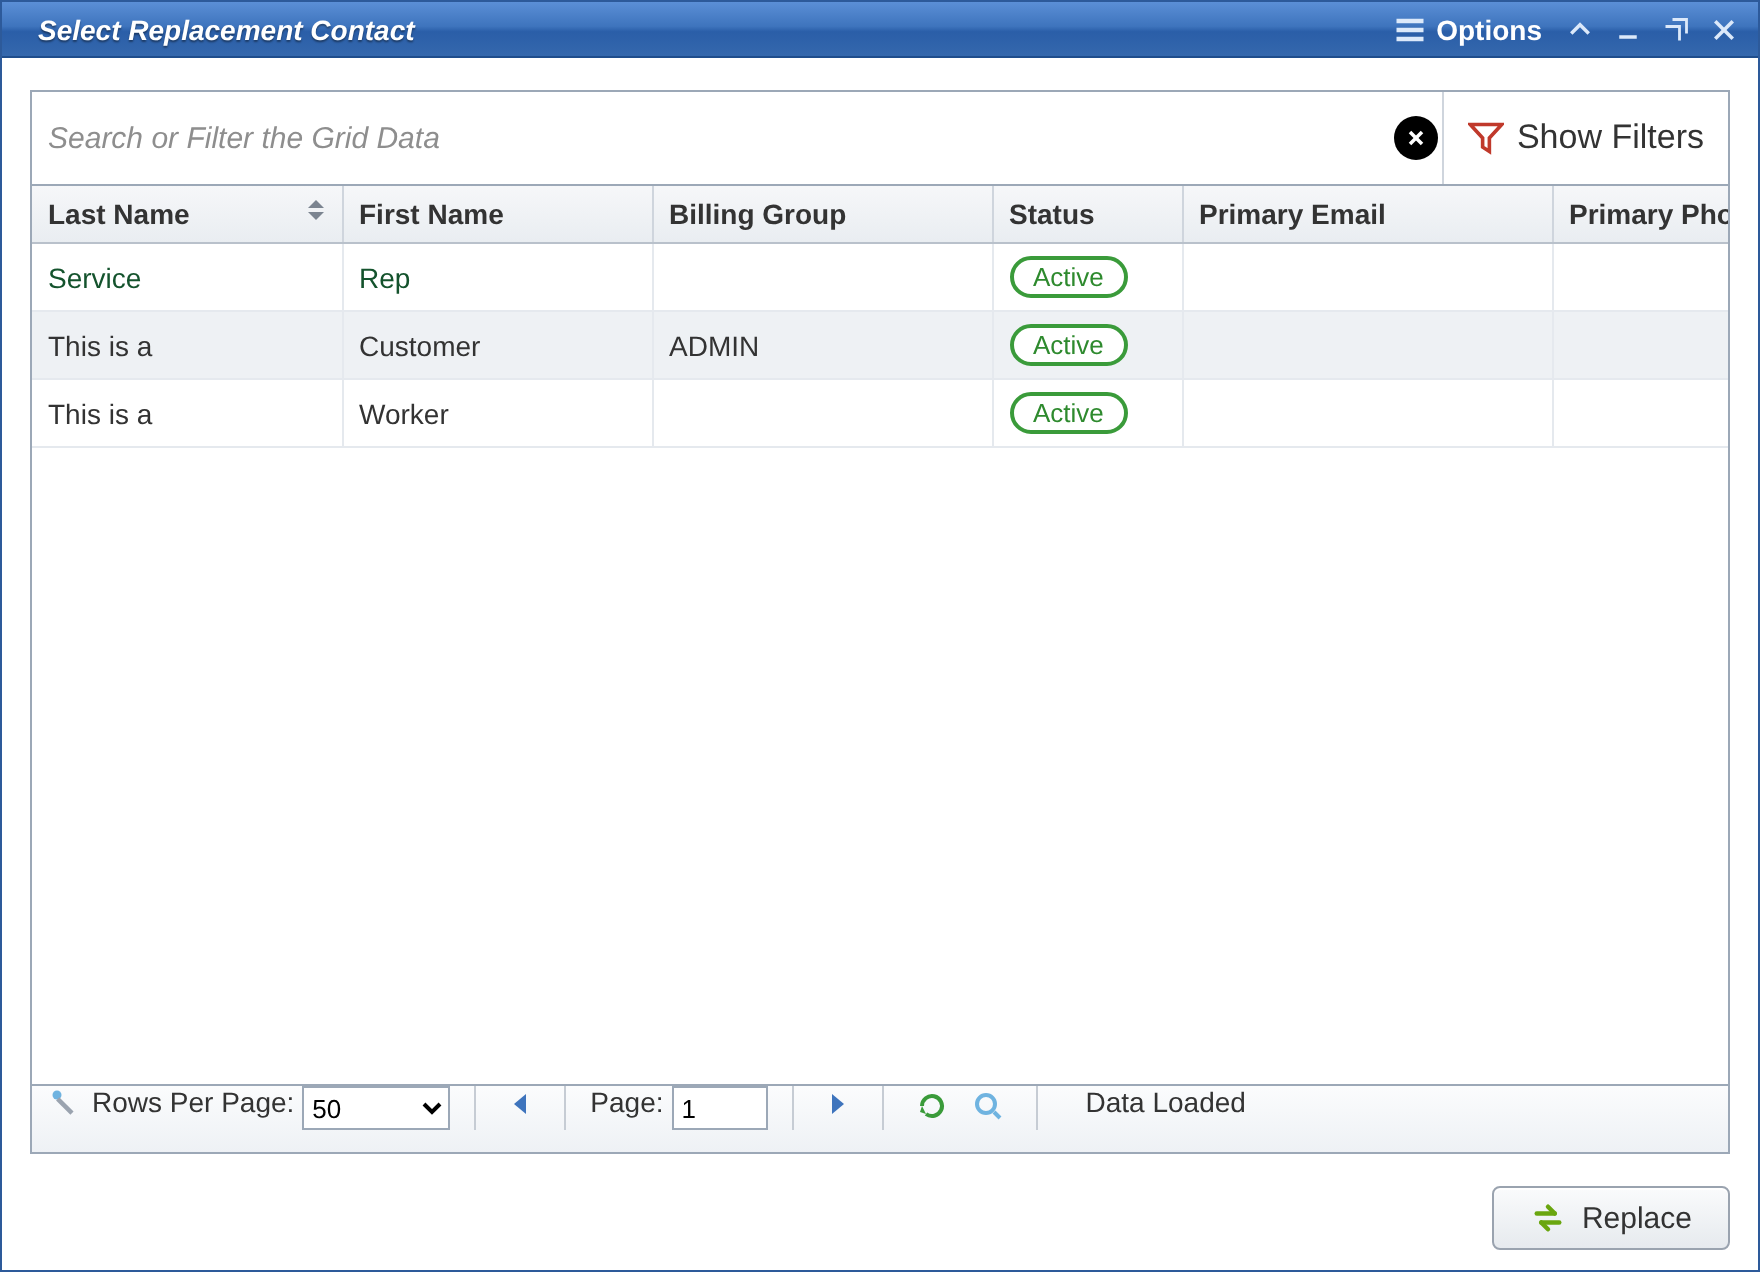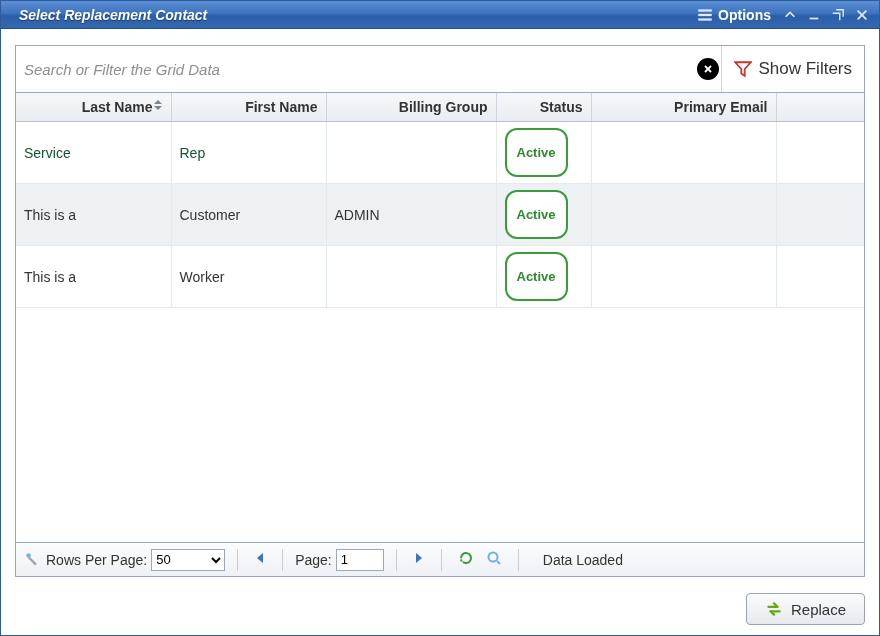--- a/index.html
+++ b/index.html
@@ -114,21 +114,21 @@
   table.grid {
     border-collapse: collapse;
     width: 1050px;
     table-layout: fixed;
   }
   table.grid th {
     position: sticky; top: 0;
     background: linear-gradient(to bottom, #f6f7f9 0%, #e9edf1 100%);
     border-bottom: 1px solid #b9c1cb;
     border-right: 1px solid #cfd5dd;
-    text-align: right;
+    text-align: left;
     font-weight: bold;
     font-size: 14px;
     color: #333;
     padding: 6px 8px;
     white-space: nowrap;
   }
   table.grid th .sort {
     float: right;
     display: inline-flex; flex-direction: column; line-height: 0;
     color: #7b8490;
@@ -144,40 +144,40 @@
     overflow: hidden;
     text-overflow: ellipsis;
   }
   table.grid tbody tr:nth-child(even) td { background: #eef1f4; }
   table.grid tbody tr:nth-child(odd)  td { background: #ffffff; }
   .link { color: #14532d; cursor: pointer; }
   .badge {
     display: inline-block;
     border: 2px solid #3a9b3a;
     color: #2e8a2e;
-    font-weight: bold;
+    font-weight: normal;
     font-size: 13px;
-    padding: 15px 10px;
+    padding: 1px 10px;
     border-radius: 12px;
     background: #fff;
   }
   
   .gridscroll::-webkit-scrollbar { height: 16px; width: 16px; }
   .gridscroll::-webkit-scrollbar-track { background: #f1f1f1; border: 1px solid #d0d5db; }
   .gridscroll::-webkit-scrollbar-thumb { background: #c7cdd5; border: 1px solid #a9b1bb; }
   .gridscroll::-webkit-scrollbar-button {
     background: #e9edf1; border:1px solid #c6ccd4; width:16px; height:16px;
   }
   
   .toolbar {
     height: 34px;
     border: 1px solid #9ca8b7;
     border-top: none;
     background: linear-gradient(to bottom, #fbfcfd, #eef1f5);
-    display: flex; align-items: center;
+    display: flex; 
     padding: 0 8px;
     gap: 4px;
     font-size: 14px;
     color: #333;
   }
   .sep {
     width: 1px; height: 22px; background: #c6ccd4; margin: 0 8px;
   }
   .tb-icon {
     width: 18px; height:18px;

